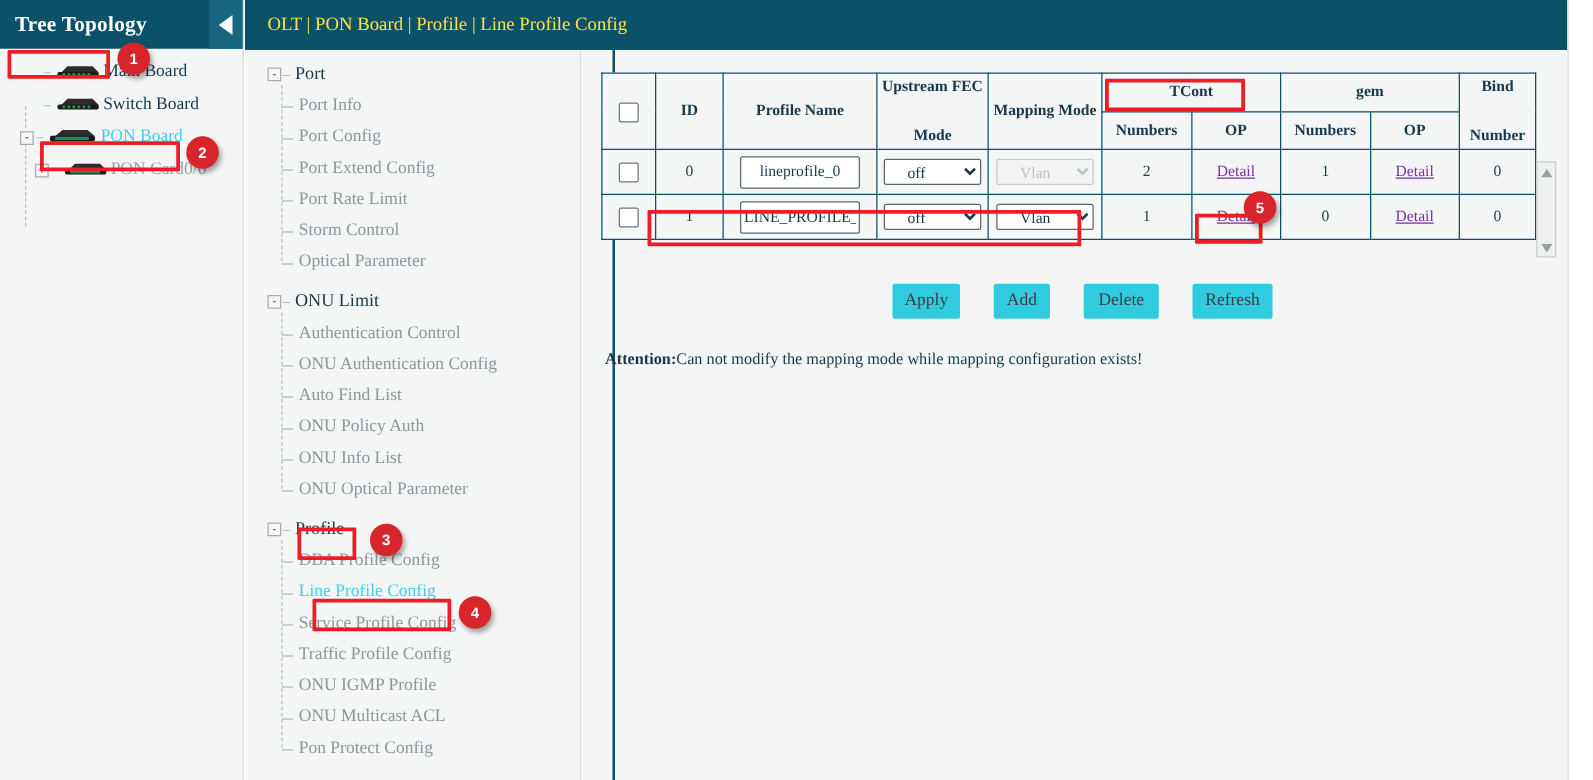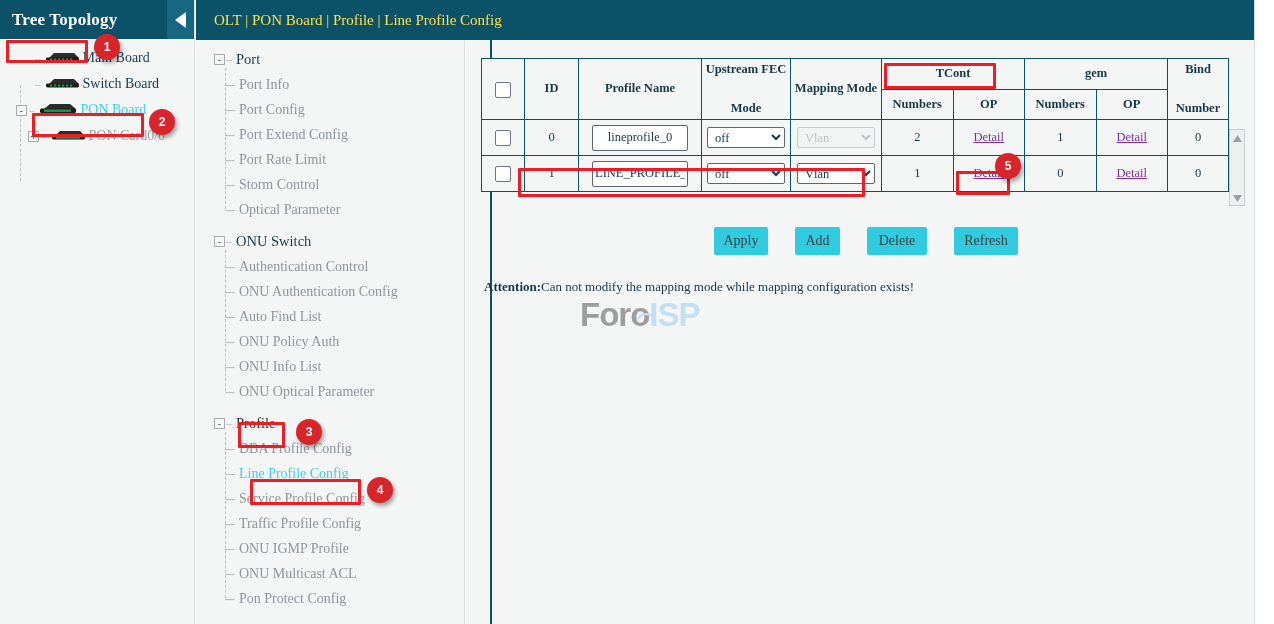--- a/index.html
+++ b/index.html
@@ -115,21 +115,21 @@
   .cellbox{width:14px;height:14px;border:1px solid #6d7680;background:#fff;
     display:inline-block;vertical-align:middle;border-radius:2px;cursor:pointer;}
   .txtin{
     width:96px;height:20px;font-family:"Liberation Serif",serif;font-size:12.5px;
     text-align:center;border:1px solid #5b6670;background:#ffffff;color:#17384a;
     box-sizing:border-box;border-radius:2px;padding:12px 2px;
   }
   .sel{
     width:78px;height:21px;font-family:"Liberation Serif",serif;font-size:12.5px;
     border:1px solid #5b6670;background:#ffffff;color:#17384a;box-sizing:border-box;
-    border-radius:2px;padding-left:3px;
+    border-radius:2px;padding-left:14px;
   }
   .sel.disabled{color:#a8adb1;border-color:#b6bbbf;background:#f2f3f3;}
   .detail-link{color:#7b2fa0;font-size:12.5px;text-decoration:underline;cursor:pointer;
     font-family:"Liberation Serif",serif;}
 
   
   .tscroll{position:absolute;left:1229px;top:129px;width:16px;height:77px;
     background:#eeefef;border:1px solid #c9cdd0;box-sizing:border-box;}
   .tscroll .arw{width:14px;height:12px;display:flex;align-items:center;justify-content:center;}
   .tscroll .arw svg{display:block;}
@@ -290,21 +290,21 @@
         </div>
       <div class="nav-item">
           <span class="leader">---</span>
           <span class="nav-link">Optical Parameter</span>
         </div>
     </div>
 
     <div class="nav-group">
       <span class="expander">-</span>
       <span class="gdash">–</span>
-      <span class="nav-group-label">ONU Switch</span>
+      <span class="nav-group-label">ONU Limit</span>
     </div>
     <div class="nav-items">
       <div class="nav-item">
           <span class="leader">---</span>
           <span class="nav-link">Authentication Control</span>
         </div>
       <div class="nav-item">
           <span class="leader">---</span>
           <span class="nav-link">ONU Authentication Config</span>
         </div>
@@ -463,28 +463,20 @@
     <button class="btn w-apply">Apply</button>
     <button class="btn w-add">Add</button>
     <button class="btn w-delete">Delete</button>
     <button class="btn w-refresh">Refresh</button>
   </div>
 
   <div class="attention">
     <b>Attention:</b><span>Can not modify the mapping mode while mapping configuration exists!</span>
   </div>
 
-  <div class="watermark">
-    <span class="wm-foro">Foro</span><span class="wm-isp">ISP</span>
-    <span class="wm-arc">
-      <svg width="20" height="10" viewBox="0 0 20 10">
-        <path d="M2 8 A9 9 0 0 1 18 8" stroke="#c4def2" stroke-width="2.2" fill="none"></path>
-      </svg>
-    </span>
-  </div>
 
   <div class="hl" style="left:6px;top:40px;width:82px;height:23px;"></div>
   <div class="hl" style="left:32px;top:113px;width:112px;height:24px;"></div>
   <div class="hl" style="left:238px;top:422px;width:47px;height:26px;"></div>
   <div class="hl" style="left:250px;top:479px;width:111px;height:26px;"></div>
   <div class="hl" style="left:884px;top:63px;width:112px;height:26px;"></div>
   <div class="hl" style="left:518px;top:168px;width:347px;height:29px;"></div>
   <div class="hl" style="left:956px;top:171px;width:54px;height:24px;"></div>
 
   <div class="badge" style="left:94px;top:34px;">1</div>

